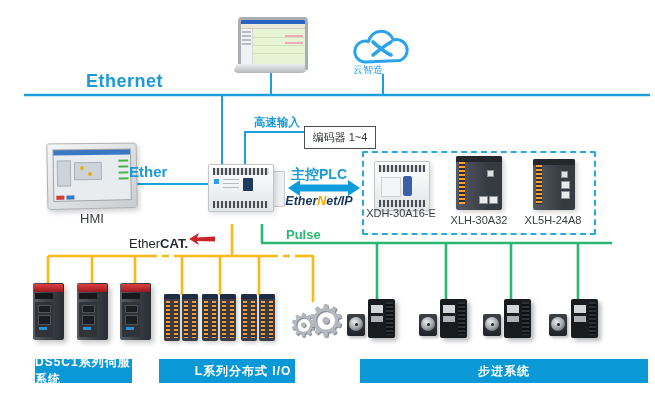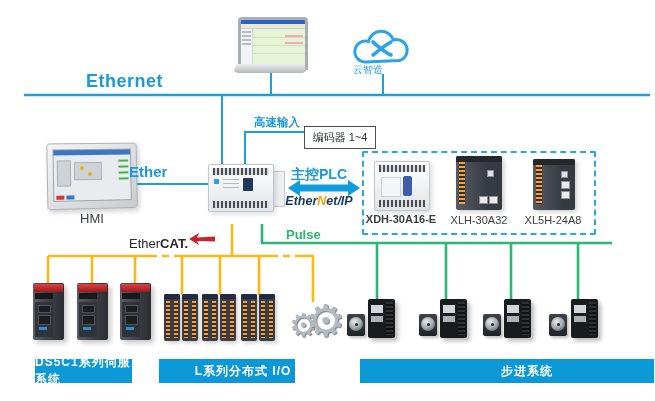--- a/index.html
+++ b/index.html
@@ -237,21 +237,21 @@
   </div>
 
   <div class="dashed-box"></div>
 
   <div class="plcw" style="left:374px;top:161px;width:54px;height:48px;">
     <div class="vent top"></div>
     <div class="vent bot"></div>
     <div class="plc-blue" style="left:28px;top:14px;width:9px;height:20px;border-radius:2px;background:#3d5ea8;"></div>
     <div style="position:absolute;left:6px;top:15px;width:18px;height:18px;background:#f4f5f6;border:1px solid #cfd2d5;"></div>
   </div>
-  <div class="lbl modlbl" style="left:361px;top:213px;width:80px;font-weight:bold;">XDH-30A16-E</div>
+  <div class="lbl modlbl" style="left:361px;top:207px;width:80px;">XDH-30A16-E</div>
 
   <div class="plcd" style="left:456px;top:156px;width:46px;height:54px;">
     <div class="dcap"></div>
     <div class="term"></div>
     <div class="dbtn" style="right:8px;top:14px;"></div>
     <div class="port" style="right:14px;bottom:6px;"></div>
     <div class="port" style="right:4px;bottom:6px;"></div>
   </div>
   <div class="lbl modlbl" style="left:444px;top:214px;width:70px;">XLH-30A32</div>
 
@@ -339,15 +339,15 @@
     </div>
 
   <div class="motor" style="left:549px;top:314px;"></div>
   <div class="sdriver" style="left:571px;top:299px;">
       <div class="l1"></div>
       <div class="l2"></div>
     </div>
 
   <div class="bar" style="left:35px;width:97px;">DS5C1系列伺服系统</div>
   <div class="bar" style="left:159px;width:104px;padding-left:32px;">L系列分布式 I/O</div>
-  <div class="bar" style="left:360px;width:254px;padding-left:40px;">步进系统</div>
+  <div class="bar" style="left:360px;width:288px;">步进系统</div>
 
 </div>
 
 </body></html>

